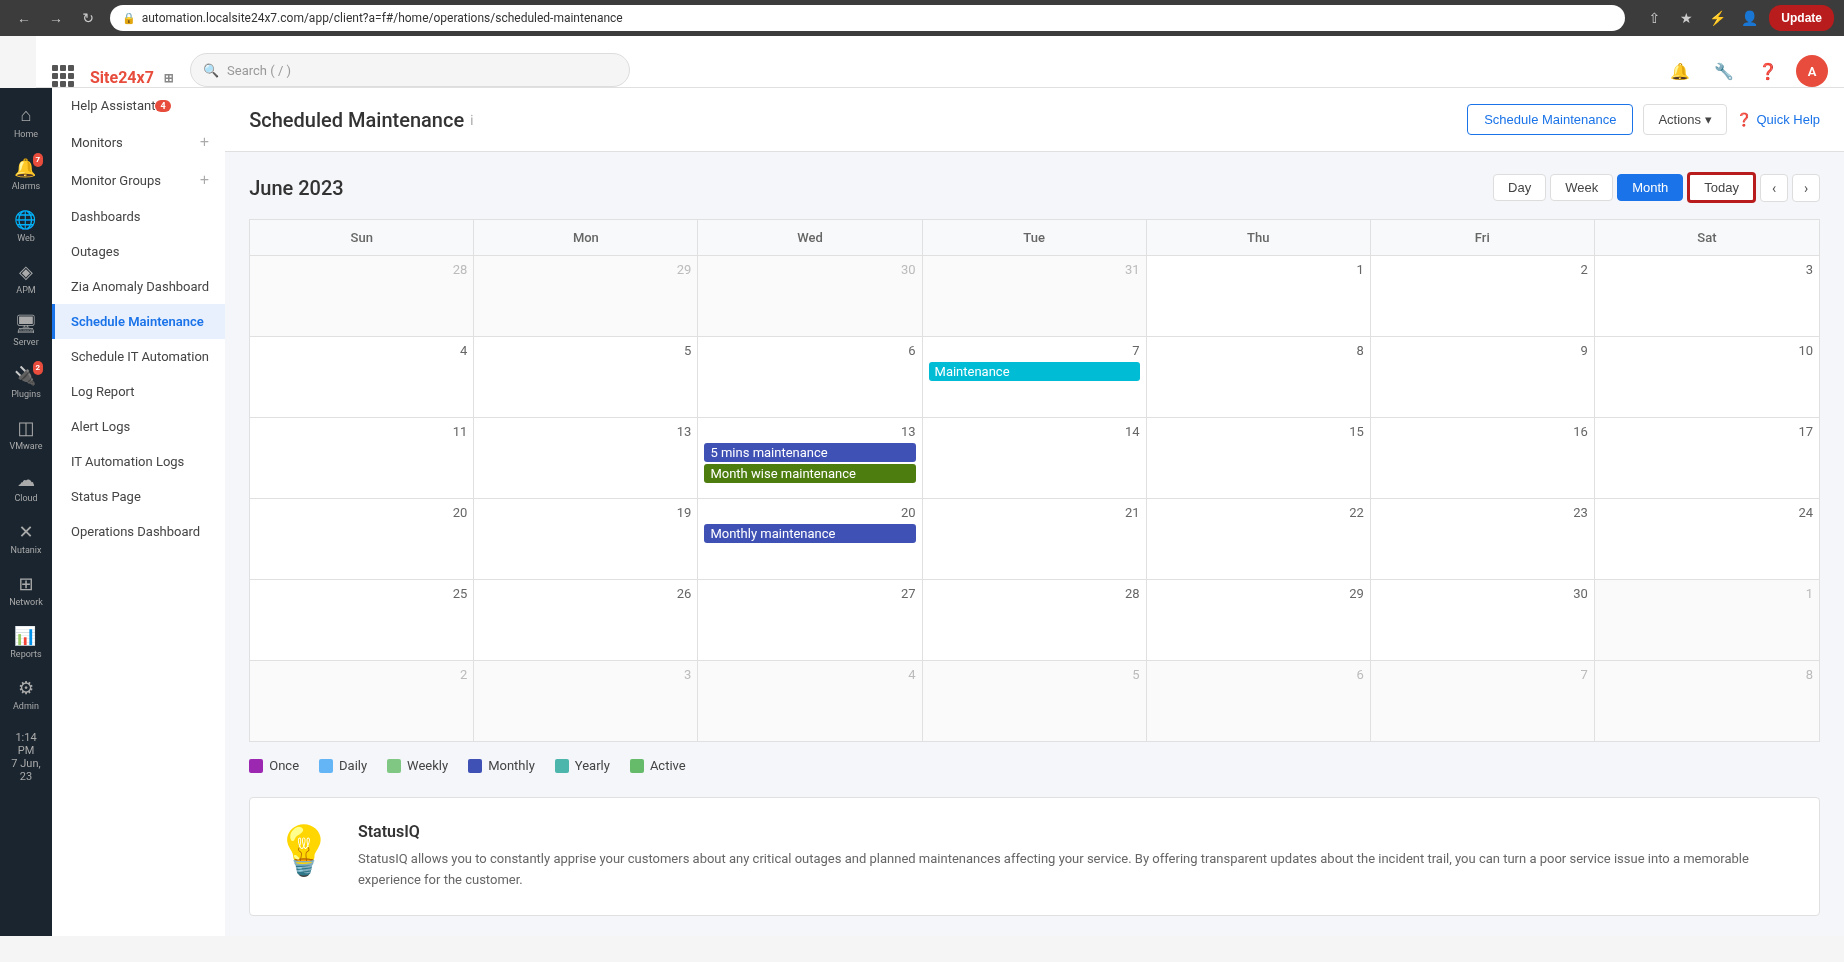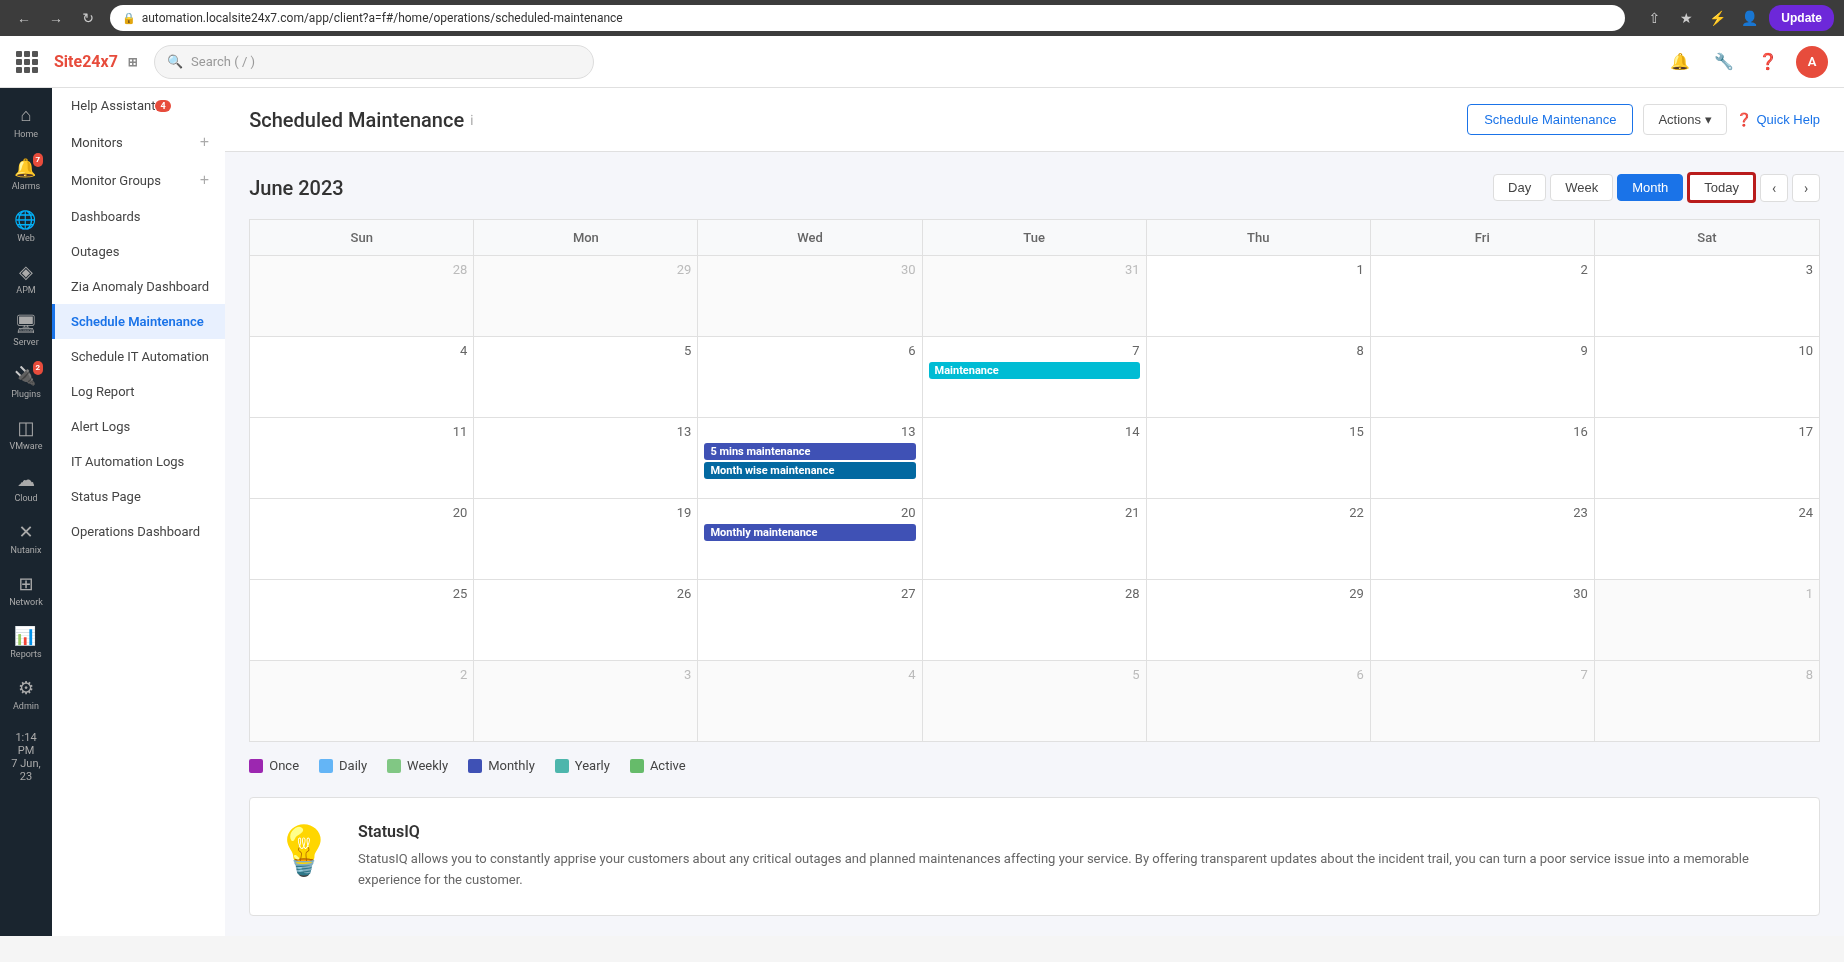--- a/index.html
+++ b/index.html
@@ -39,32 +39,33 @@
     }
     .url-bar-icon { color: #888; font-size: 11px; }
     .browser-actions { display: flex; gap: 6px; margin-left: 8px; }
     .browser-action-btn {
       background: transparent; border: none; color: #ccc; cursor: pointer;
       font-size: 14px; width: 26px; height: 26px;
       display: flex; align-items: center; justify-content: center;
       border-radius: 4px;
     }
     .update-btn {
-      background: #6d28d9; color: white; border: none; border-radius: 12px;
+      background: #b91c1c; color: white; border: none; border-radius: 12px;
       padding: 4px 12px; font-size: 12px; font-weight: 600; cursor: pointer;
     }
     .app-header {
       background: #fff;
       height: 52px;
       display: flex;
-      align-items: center;
+      align-items: flex-end;
       padding: 0 16px;
       border-bottom: 1px solid #e0e0e0;
       gap: 16px;
       z-index: 10;
+      margin-left: 36px;
     }
     .app-logo {
       display: flex; align-items: center; gap: 8px;
       font-weight: 700; font-size: 16px; color: #e74c3c;
     }
     .grid-icon {
       width: 22px; height: 22px;
       display: grid; grid-template-columns: repeat(3,6px); gap: 2px;
     }
     .grid-dot { background: #555; border-radius: 1px; }
@@ -272,31 +273,31 @@
       font-size: 13px;
       color: #666;
       text-align: right;
       margin-bottom: 4px;
     }
     .cal-cell.other-month .cal-date { color: #bbb; }
     .cal-events { display: flex; flex-direction: column; gap: 2px; }
     .cal-event {
       padding: 2px 6px;
       border-radius: 3px;
-      font-size: 11px;
-      font-weight: 700;
+      font-size: 13px;
+      font-weight: 400;
       color: #fff;
       cursor: pointer;
       white-space: nowrap;
       overflow: hidden;
       text-overflow: ellipsis;
     }
     .event-maintenance { background: #00bcd4; }
     .event-5mins { background: #3f51b5; }
-    .event-monthwise { background: #0369a1; }
+    .event-monthwise { background: #4d7c0f; }
     .event-monthly { background: #3f51b5; }
 
     
     .legend {
       display: flex; gap: 20px; align-items: center;
       padding: 16px 0 8px;
       flex-wrap: wrap;
     }
     .legend-item {
       display: flex; align-items: center; gap: 6px;

